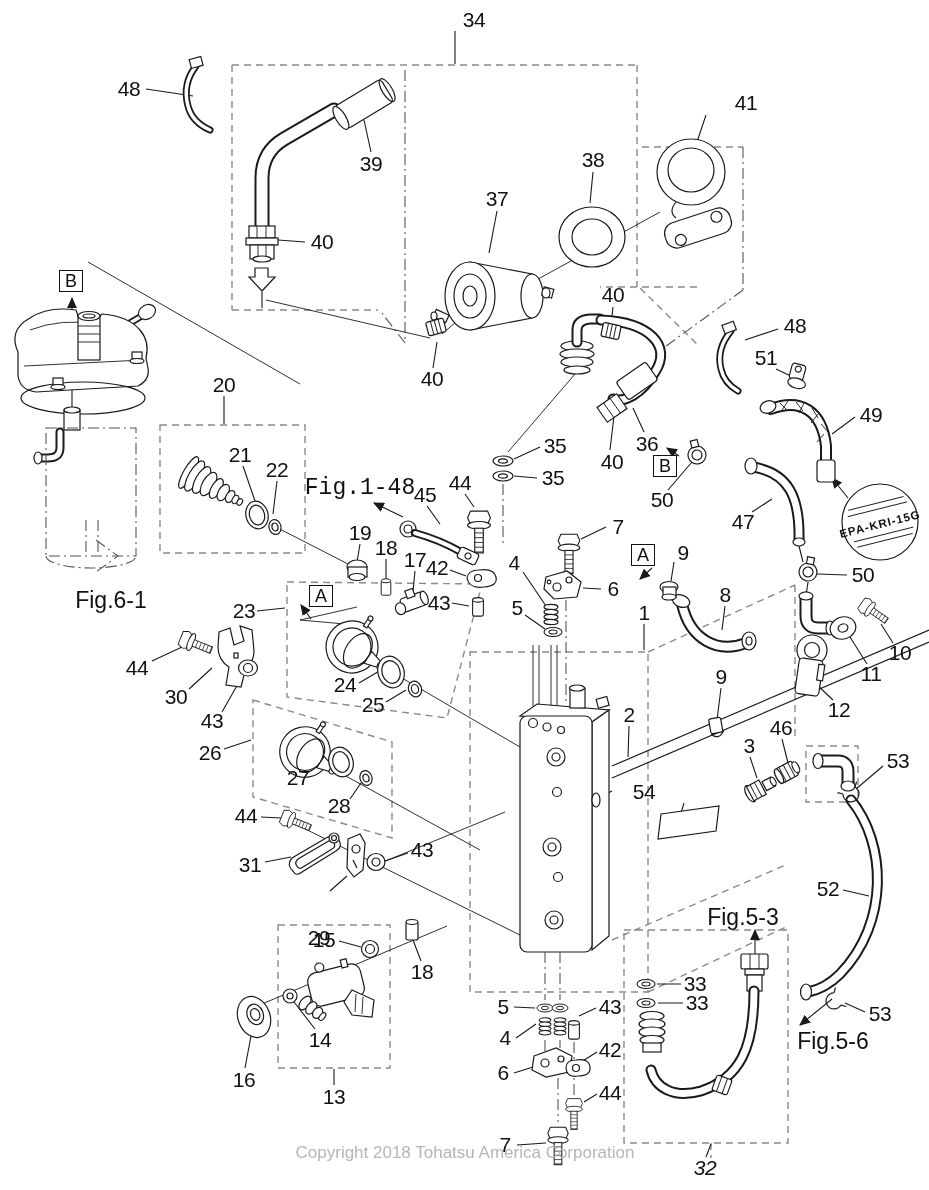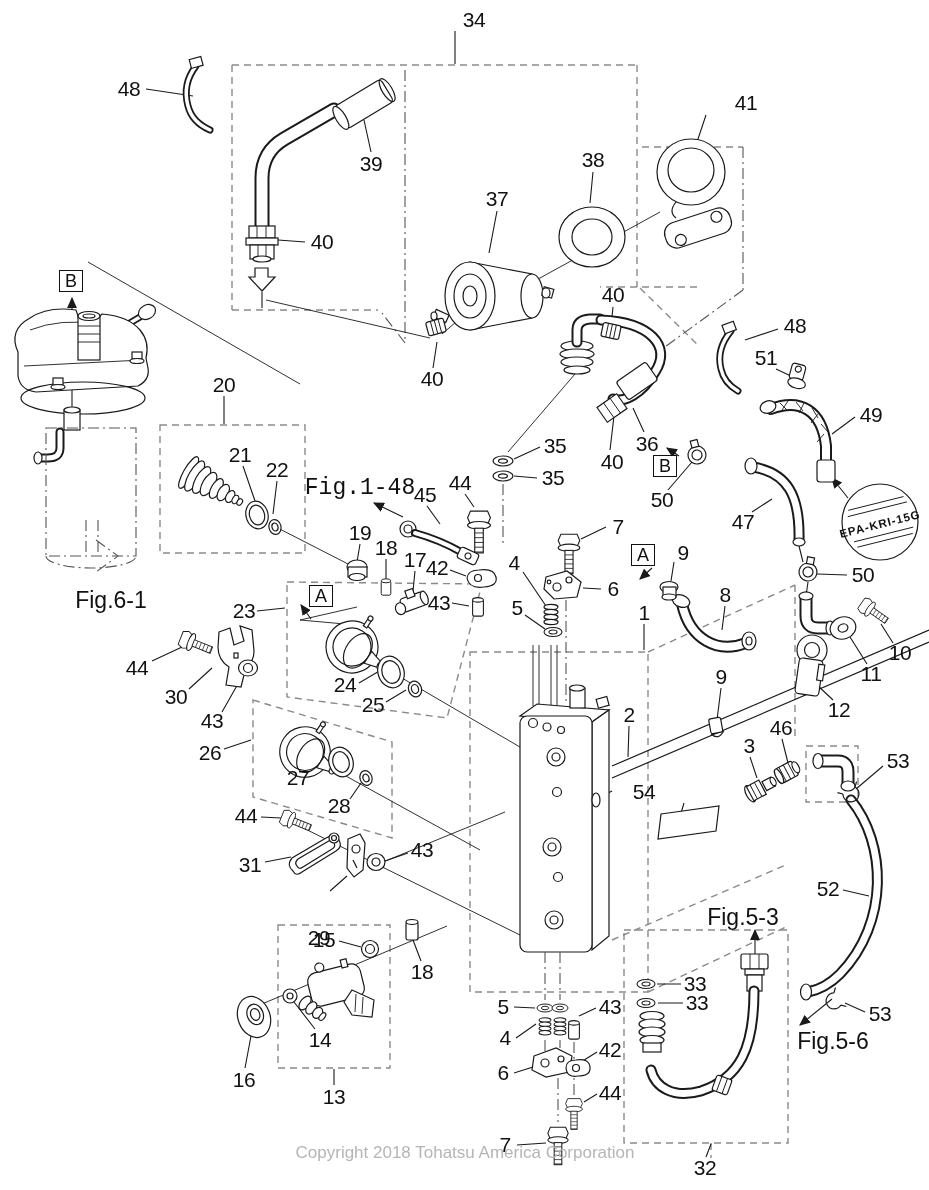--- a/index.html
+++ b/index.html
@@ -561,21 +561,21 @@
       <div class="plabel" style="left: 320px; top: 1040px;">14</div>
       <div class="plabel" style="left: 244px; top: 1080px;">16</div>
       <div class="plabel" style="left: 334px; top: 1097px;">13</div>
       <div class="plabel" style="left: 503px; top: 1007px;">5</div>
       <div class="plabel" style="left: 610px; top: 1007px;">43</div>
       <div class="plabel" style="left: 505px; top: 1038px;">4</div>
       <div class="plabel" style="left: 503px; top: 1073px;">6</div>
       <div class="plabel" style="left: 610px; top: 1050px;">42</div>
       <div class="plabel" style="left: 610px; top: 1093px;">44</div>
       <div class="plabel" style="left: 505px; top: 1145px;">7</div>
-      <div class="plabel" style="left: 705px; top: 1168px;">32</div>
+      <div class="plabel" style="left: 705px; top: 1168px; font-style: italic;">32</div>
       <div class="figref" style="left: 79px; top: 600px; margin-left: 32px;">Fig.6-1</div>
       <div class="figref" style="left: 360px; top: 488px; font-family: Liberation Mono, monospace;">Fig.1-48</div>
       <div class="figref" style="left: 743px; top: 917px;">Fig.5-3</div>
       <div class="figref" style="left: 833px; top: 1041px;">Fig.5-6</div>
       <div class="marker" style="left: 71px; top: 281px;">B</div>
       <div class="marker" style="left: 665px; top: 466px;">B</div>
       <div class="marker" style="left: 321px; top: 596px;">A</div>
       <div class="marker" style="left: 643px; top: 555px;">A</div>
     </div>
 

